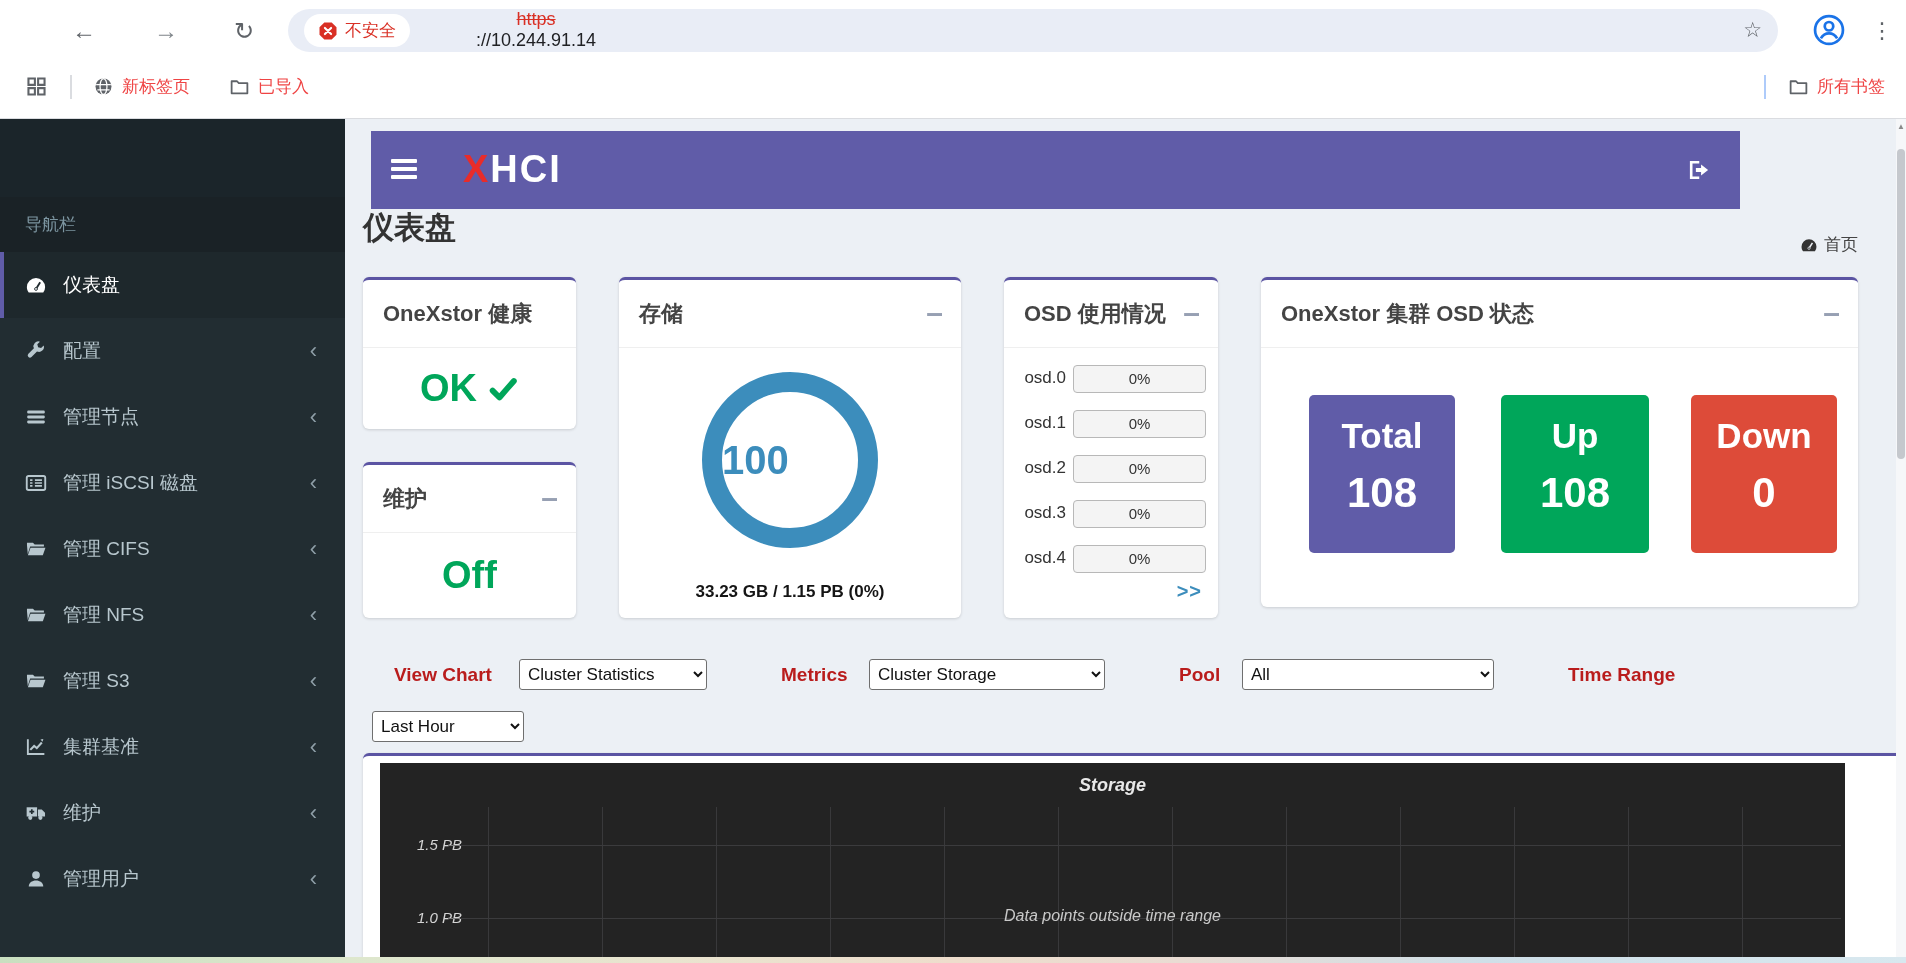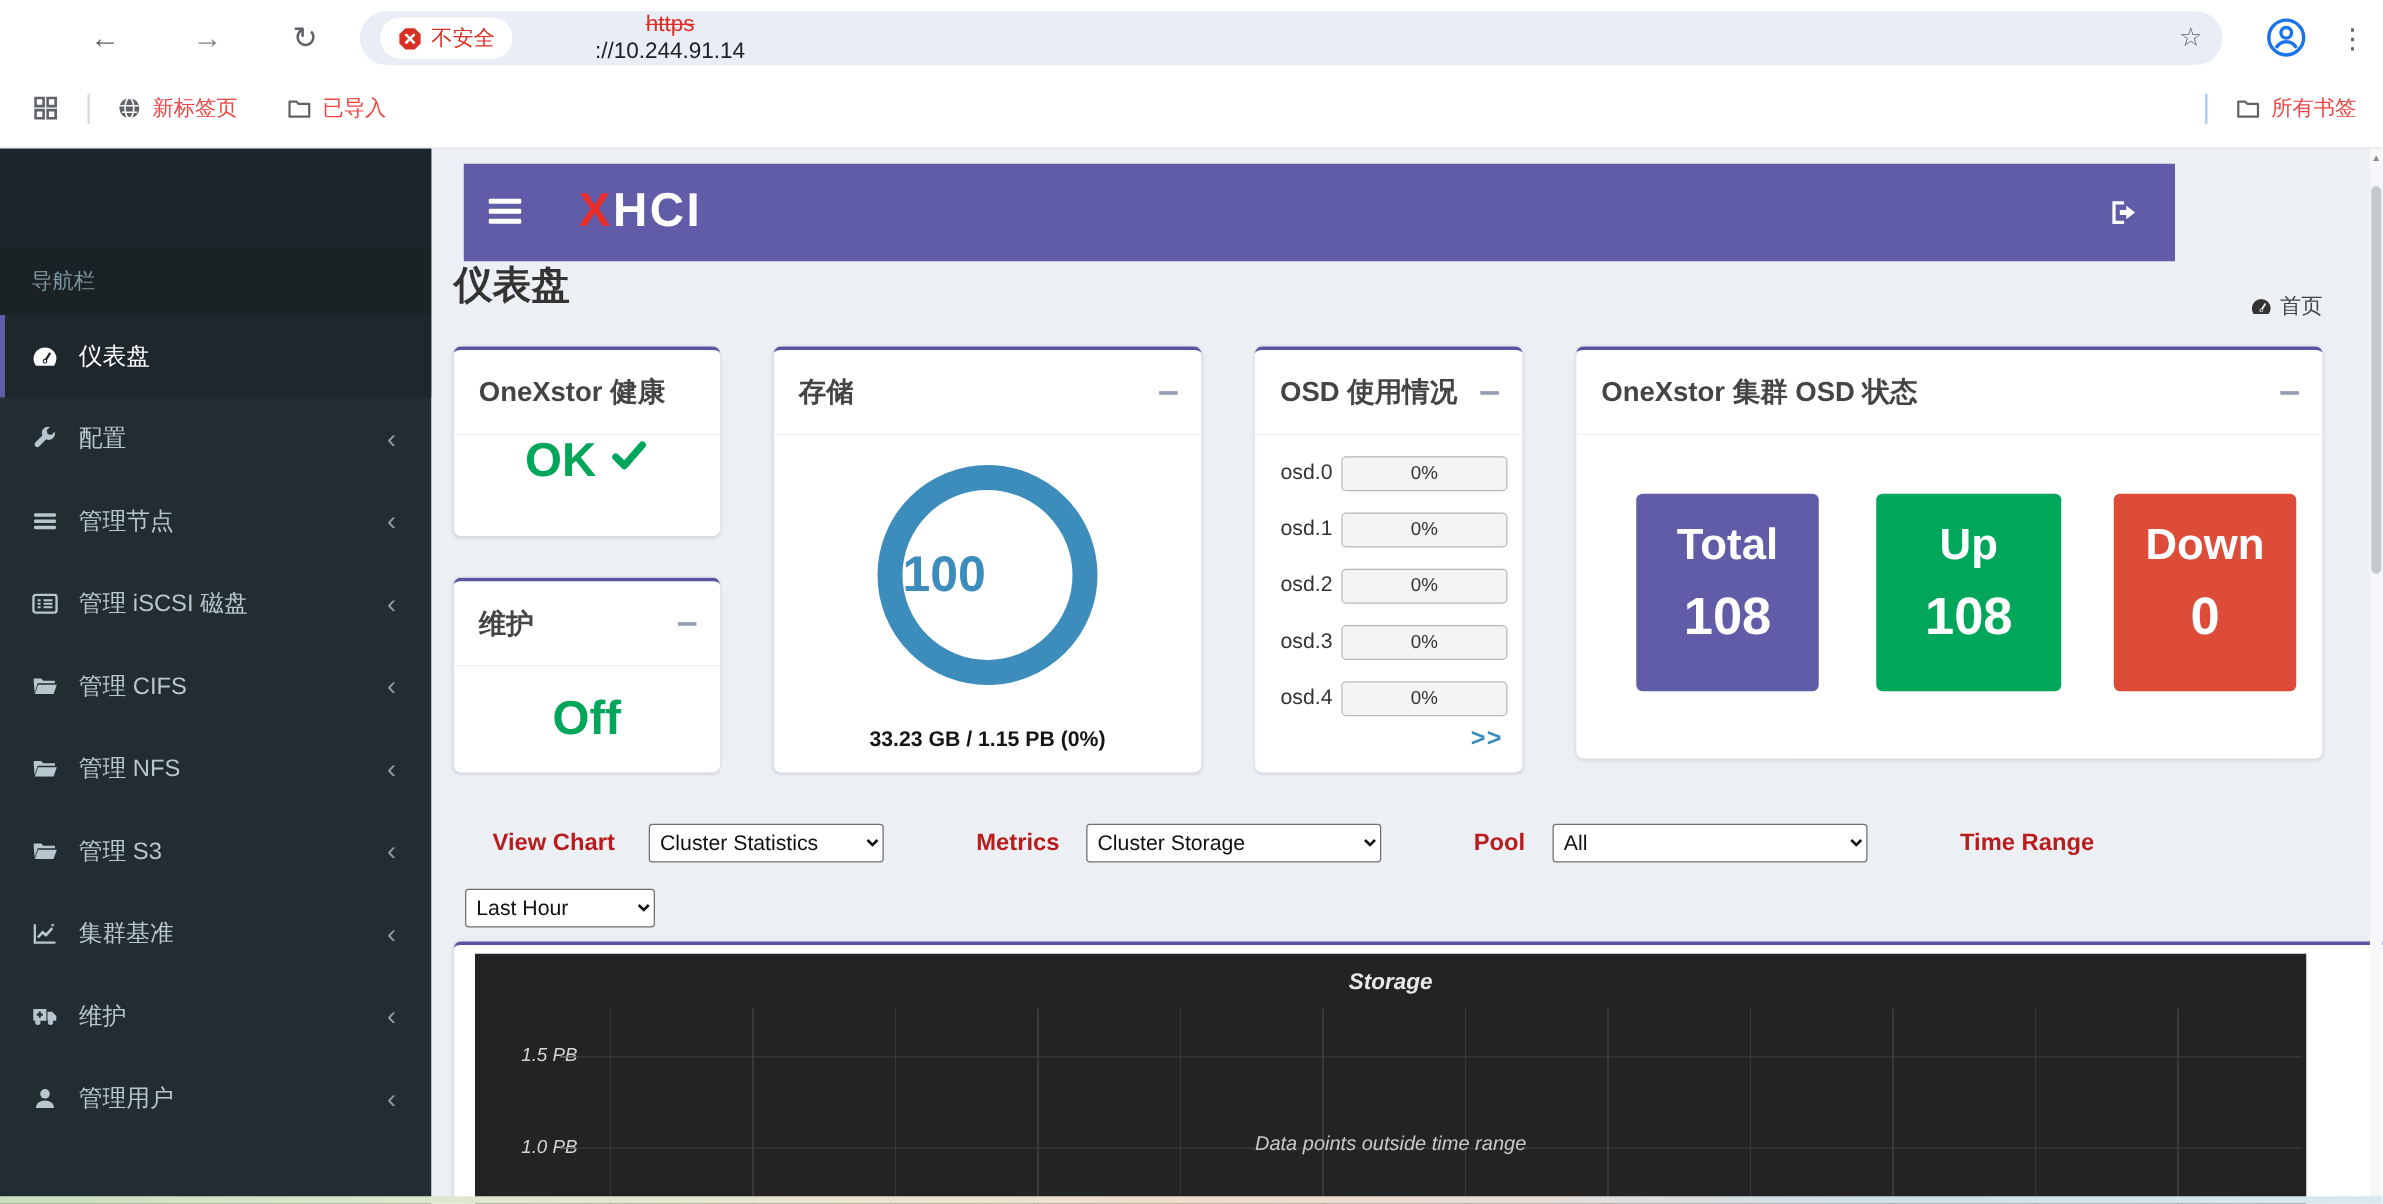--- a/index.html
+++ b/index.html
@@ -316,21 +316,21 @@
       <svg width="18" height="18" viewBox="0 0 20 20" style="--cut:#ecf0f5">
           <path fill="#333" d="M10 3.6a8.3 8.3 0 0 0-8.3 8.3c0 1.9.6 3.6 1.7 5h13.2a8.25 8.25 0 0 0 1.7-5A8.3 8.3 0 0 0 10 3.6z"></path>
           <line x1="10" y1="13.6" x2="13.8" y2="7.6" style="stroke:var(--cut)" stroke-width="1.7"></line>
           <circle cx="10" cy="13.6" r="1.3" fill="#333" style="stroke:var(--cut)" stroke-width=".8"></circle>
         </svg>
       <span>首页</span>
     </div>
 
     <div class="card" style="left:18px;top:80px;width:213px;height:152px">
       <div class="card-h">OneXstor 健康</div>
-      <div style="height:81px;display:flex;align-items:flex-start;justify-content:center;gap:10px">
+      <div style="height:81px;display:flex;align-items:center;justify-content:center;gap:10px">
         <span class="big-green">OK</span>
         <svg width="32" height="32" viewBox="0 0 20 20">
             <path d="M3.5 11l4.3 4.3L16.8 5" stroke="#00a65a" stroke-width="3.6" fill="none" stroke-linecap="round" stroke-linejoin="round"></path>
           </svg>
       </div>
     </div>
 
     <div class="card" style="left:18px;top:265px;width:213px;height:156px">
       <div class="card-h">维护</div>
       <div class="minus">–</div>

